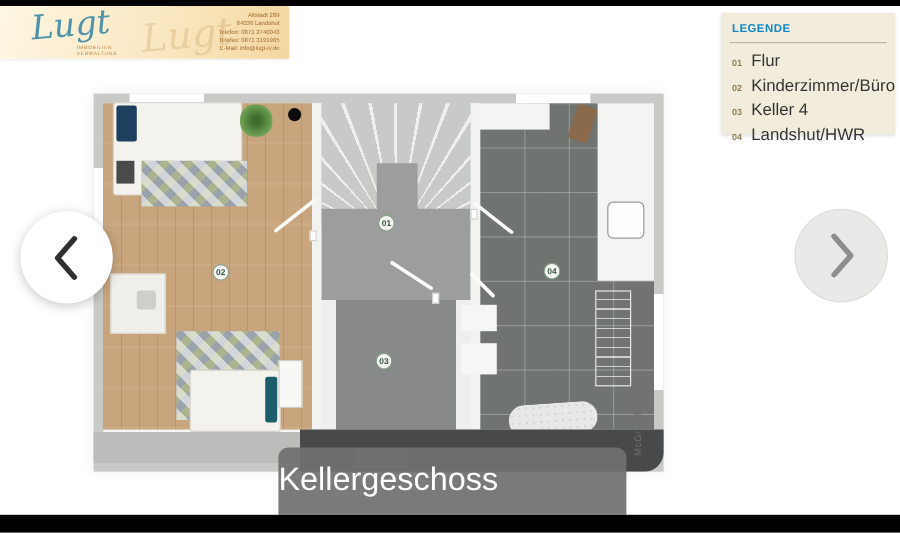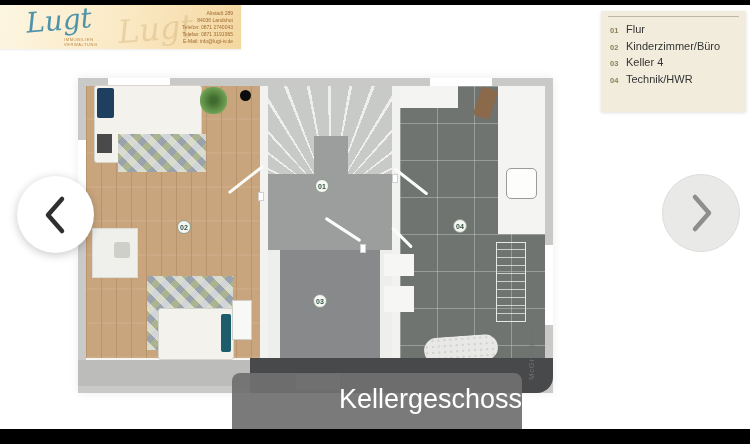--- a/index.html
+++ b/index.html
@@ -26,21 +26,21 @@
   .address{right:511px;top:6px;text-align:right;font-size:5px;line-height:7px;color:#a06c30;}
   .address div{white-space:nowrap;}
 
   
   .legend{left:601px;top:11px;width:145px;height:101px;background:#f1ecdb;z-index:10;
     box-shadow:0 1px 3px rgba(0,0,0,.12);}
   .legend-title{margin:8px 0 0 9px;font-size:9.5px;font-weight:bold;color:#0f86c6;letter-spacing:.4px;}
   .legend-line{margin:5px 7px 6px 7px;border:0;border-top:1px solid #b9b8aa;}
   .legend-row{display:flex;align-items:baseline;padding:0 0 4.5px 9px;}
   .legend-num{width:16px;font-size:7.5px;font-weight:bold;color:#8c8158;}
-  .legend-label{font-size:11px;color:#343434;}
+  .legend-label{font-size:14px;color:#343434;}
 
   
   .nav-prev{left:17px;top:176px;width:77px;height:77px;border-radius:50%;background:#ffffff;
     box-shadow:0 2px 10px rgba(0,0,0,.22);z-index:30;display:flex;align-items:center;justify-content:center;cursor:pointer;}
   .nav-next{left:662px;top:174px;width:78px;height:78px;border-radius:50%;background:#e9e9e7;
     border:1px solid #dcdcda;box-sizing:border-box;z-index:30;display:flex;align-items:center;justify-content:center;cursor:pointer;}
 
   
   .plan{left:78px;top:78px;width:475px;height:315px;background:#c9c9c7;z-index:1;
     box-shadow:0 0 10px rgba(0,0,0,.07);}
@@ -121,21 +121,21 @@
   .rl-01{left:237px;top:101px;}
   .rl-02{left:99px;top:142px;}
   .rl-03{left:235px;top:216px;}
   .rl-04{left:375px;top:141px;}
   
   .watermark{left:449px;top:218px;height:84px;writing-mode:vertical-rl;transform:rotate(180deg);
     font-size:8px;color:#707070;letter-spacing:.5px;z-index:6;}
 
   
   .caption{left:232px;top:373px;width:290px;height:56px;background:rgba(112,112,112,.93);
-    border-radius:8px 8px 0 0;z-index:20;display:flex;justify-content:flex-end;}
+    border-radius:8px 8px 0 0;z-index:20;display:flex;justify-content:flex-start;}
   .caption-text{margin-top:11px;font-size:27px;color:#ffffff;}
 </style>
 </head>
 <body>
 
 <div class="abs bar-top"></div>
 
 <div class="abs letterhead">
   <div class="abs brand-ghost">Lugt</div>
   <div class="abs brand-script">Lugt</div>
@@ -146,36 +146,37 @@
   <div class="abs address" style="right:8px;">
     <div>Altstadt 289</div>
     <div>84036 Landshut</div>
     <div>Telefon: 0871 2740043</div>
     <div>Telefax: 0871 3191965</div>
     <div>E-Mail: info@lugt-iv.de</div>
   </div>
 </div>
 
 <div class="abs legend">
+  <div class="legend-title">LEGENDE</div>
   <hr class="legend-line">
   <div class="legend-row">
     <span class="legend-num">01</span>
     <span class="legend-label">Flur</span>
   </div>
   <div class="legend-row">
     <span class="legend-num">02</span>
     <span class="legend-label">Kinderzimmer/Büro</span>
   </div>
   <div class="legend-row">
     <span class="legend-num">03</span>
     <span class="legend-label">Keller 4</span>
   </div>
   <div class="legend-row">
     <span class="legend-num">04</span>
-    <span class="legend-label">Technik/HWR</span>
+    <span class="legend-label">Landshut/HWR</span>
   </div>
 </div>
 
 <div class="abs plan">
   <div class="abs inner"></div>
   <div class="abs win win-top1"></div>
   <div class="abs win win-top2"></div>
   <div class="abs win win-left"></div>
   <div class="abs win win-right"></div>
 

